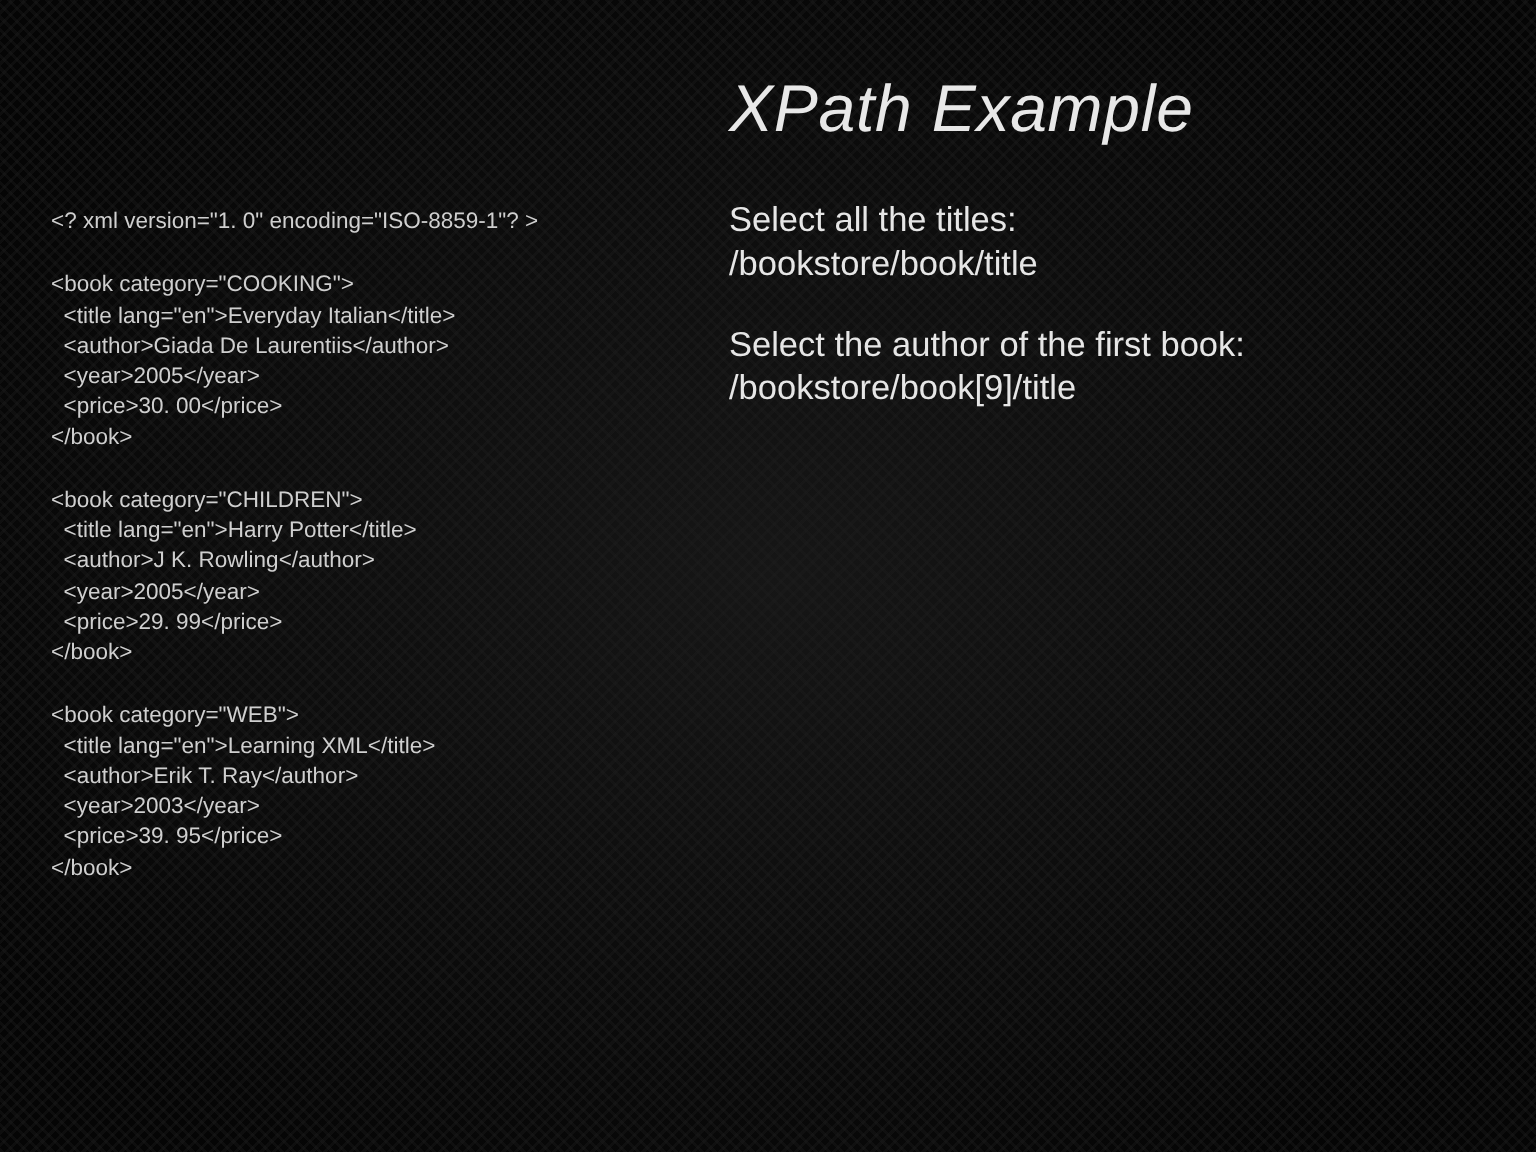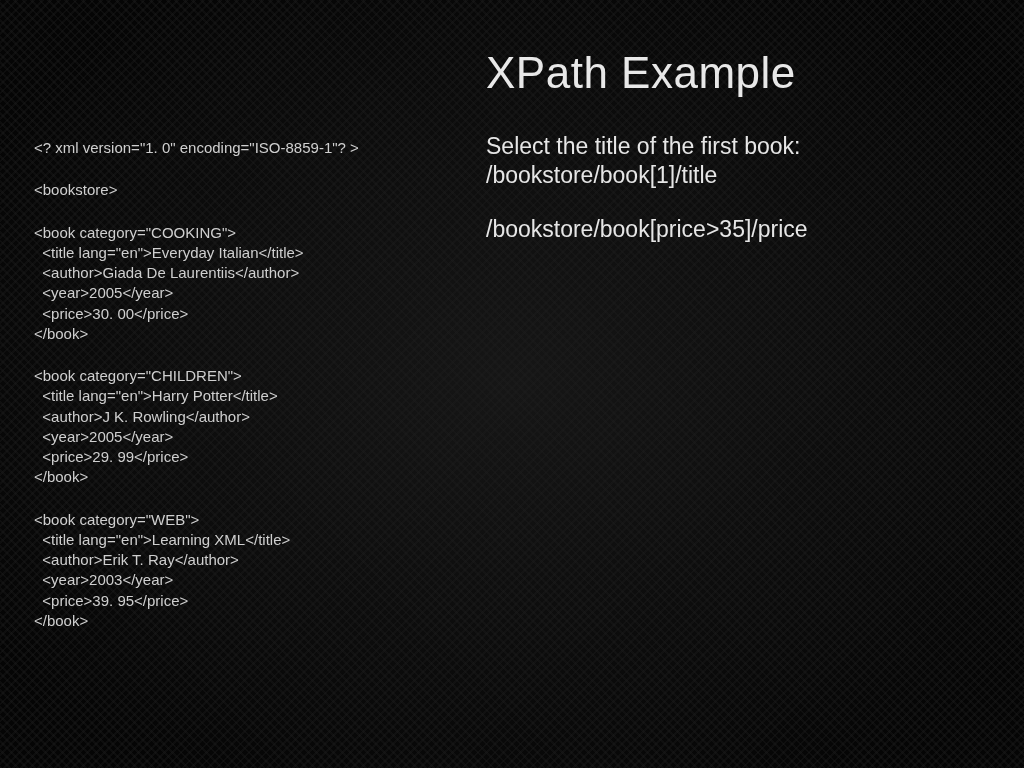--- a/index.html
+++ b/index.html
@@ -15,20 +15,21 @@
     position: relative;
   }
   .title {
     position: absolute;
     top: 48px;
     left: 486px;
     font-size: 44px;
     font-weight: 400;
     color: #e8e8e8;
     letter-spacing: 0.5px;
+    font-style: italic;
   }
   .left-col {
     position: absolute;
     top: 138px;
     left: 34px;
     width: 400px;
     font-size: 15px;
     line-height: 1.35;
     color: #cfcfcf;
   }
@@ -46,21 +47,20 @@
   .right-col .ex .lbl { display: block; }
   .right-col .ex .path { display: block; }
 </style>
 </head>
 <body>
 
 <div class="title">XPath Example</div>
 
 <div class="left-col">
   <div class="block">&lt;? xml version="1. 0" encoding="ISO-8859-1"? &gt;</div>
-  <div class="block">&lt;bookstore&gt;</div>
 
   <div class="block">&lt;book category="COOKING"&gt;
   &lt;title lang="en"&gt;Everyday Italian&lt;/title&gt;
   &lt;author&gt;Giada De Laurentiis&lt;/author&gt;
   &lt;year&gt;2005&lt;/year&gt;
   &lt;price&gt;30. 00&lt;/price&gt;
 &lt;/book&gt;</div>
 
   <div class="block">&lt;book category="CHILDREN"&gt;
   &lt;title lang="en"&gt;Harry Potter&lt;/title&gt;
@@ -73,19 +73,22 @@
   &lt;title lang="en"&gt;Learning XML&lt;/title&gt;
   &lt;author&gt;Erik T. Ray&lt;/author&gt;
   &lt;year&gt;2003&lt;/year&gt;
   &lt;price&gt;39. 95&lt;/price&gt;
 &lt;/book&gt;</div>
 
 </div>
 
 <div class="right-col">
   <div class="ex">
-    <span class="lbl">Select the title of the first book:</span>
-    <span class="path">/bookstore/book[1]/title</span>
+    <span class="lbl">Select all the titles:</span>
+    <span class="path">/bookstore/book/title</span>
   </div>
   <div class="ex">
-    <span class="path">/bookstore/book[price&gt;35]/price</span>
+    <span class="lbl">Select the author of the first book:</span>
+    <span class="path">/bookstore/book[9]/title</span>
+  </div>
+  <div class="ex">
   </div>
 </div>
 
 </body></html>

